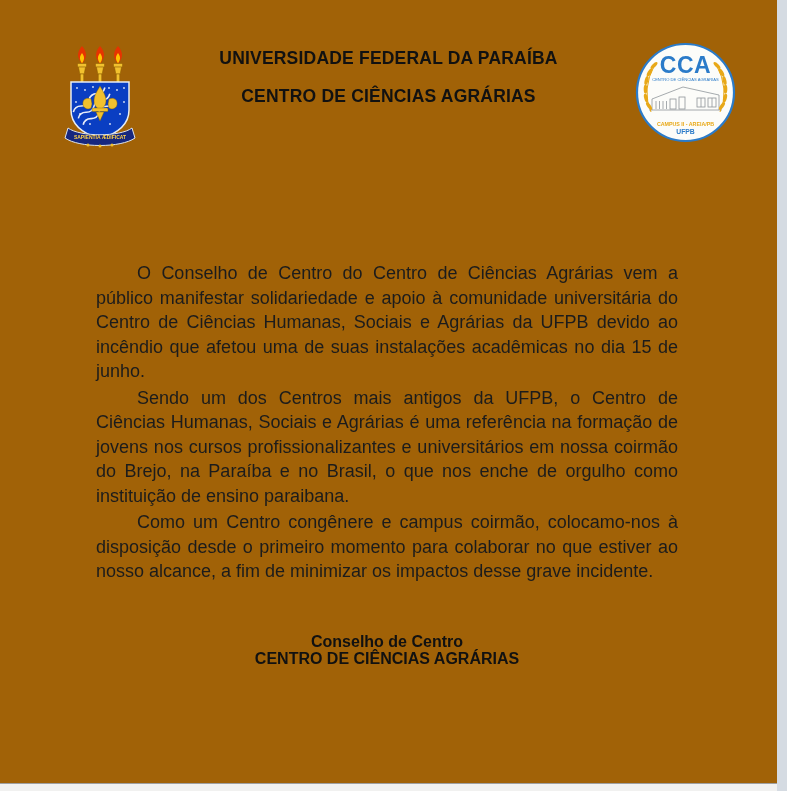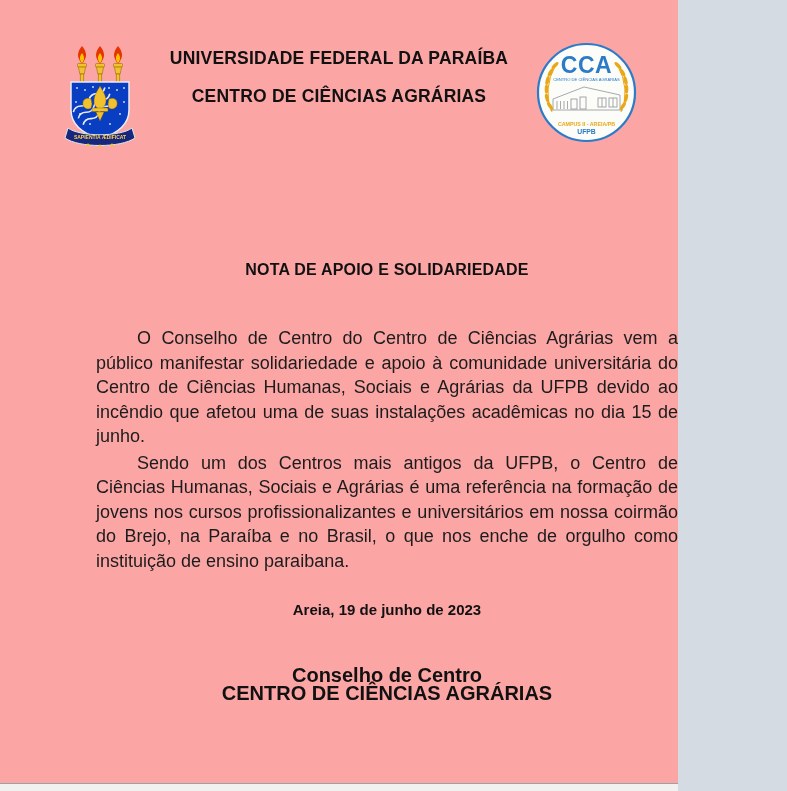--- a/index.html
+++ b/index.html
@@ -1,20 +1,20 @@
 <!DOCTYPE html>
 <html><head>
 <meta charset="utf-8">
 <style>
   html, body { margin: 0; padding: 0; background: #d5dbe2; }
   .page {
     position: relative;
-    width: 678px;
+    width: 777px;
     height: 791px;
-    background: #fca5a5;
+    background: #a16207;
     font-family: "Liberation Sans", sans-serif;
     color: #1c1c1c;
     overflow: hidden;
   }
   .header { position: absolute; top: 0; left: 0; right: 0; height: 160px; }
   .logo-ufpb { position: absolute; left: 64px; top: 44px; width: 72px; height: 104px; }
   .logo-cca  { position: absolute; right: 41px; top: 42px; width: 101px; height: 101px; }
   .header-titles { position: absolute; left: 150px; right: 150px; top: 48px; text-align: center; }
   .header-line {
     font-size: 17.5px;
@@ -44,21 +44,21 @@
     margin-top: 28px;
     text-align: center;
     font-weight: bold;
     font-size: 15px;
     color: #111;
   }
   .signature {
     margin-top: 49px;
     text-align: center;
     font-weight: bold;
-    font-size: 20px;
+    font-size: 16px;
     line-height: 17.5px;
     color: #111;
   }
   .bottom-strip {
     position: absolute;
     left: 0; right: 0; bottom: 0;
     height: 7px;
     background: #f1f1f0;
     border-top: 1px solid #9fa0a2;
   }
@@ -165,26 +165,25 @@
           <ellipse cx="86.5" cy="30.5" rx="4.5" ry="1.8" transform="rotate(-120 86.5 30.5)"></ellipse>
           <ellipse cx="82" cy="23.5" rx="4.5" ry="1.8" transform="rotate(-135 82 23.5)"></ellipse>
         </g>
         <text x="50.5" y="84" font-size="5.3" font-weight="bold" text-anchor="middle" fill="#e8a817">CAMPUS II - AREIA/PB</text>
         <text x="50.5" y="91.5" font-size="6.8" font-weight="bold" text-anchor="middle" fill="#2b7bc9">UFPB</text>
       </svg>
     </div>
   </div>
 
   <div class="content">
-    <div class="note-title">NOTA DE APOIO E SOLIDARIEDADE</div>
 
     <p>O Conselho de Centro do Centro de Ciências Agrárias vem a público manifestar solidariedade e apoio à comunidade universitária do Centro de Ciências Humanas, Sociais e Agrárias da UFPB devido ao incêndio que afetou uma de suas instalações acadêmicas no dia 15 de junho.</p>
     <p>Sendo um dos Centros mais antigos da UFPB, o Centro de Ciências Humanas, Sociais e Agrárias é uma referência na formação de jovens nos cursos profissionalizantes e universitários em nossa coirmão do Brejo, na Paraíba e no Brasil, o que nos enche de orgulho como instituição de ensino paraibana.</p>
+    <p>Como um Centro congênere e campus coirmão, colocamo-nos à disposição desde o primeiro momento para colaborar no que estiver ao nosso alcance, a fim de minimizar os impactos desse grave incidente.</p>
 
-    <div class="dateline">Areia, 19 de junho de 2023</div>
 
     <div class="signature">
       <div>Conselho de Centro</div>
       <div>CENTRO DE CIÊNCIAS AGRÁRIAS</div>
     </div>
   </div>
 
   <div class="bottom-strip"></div>
 </div>
 

